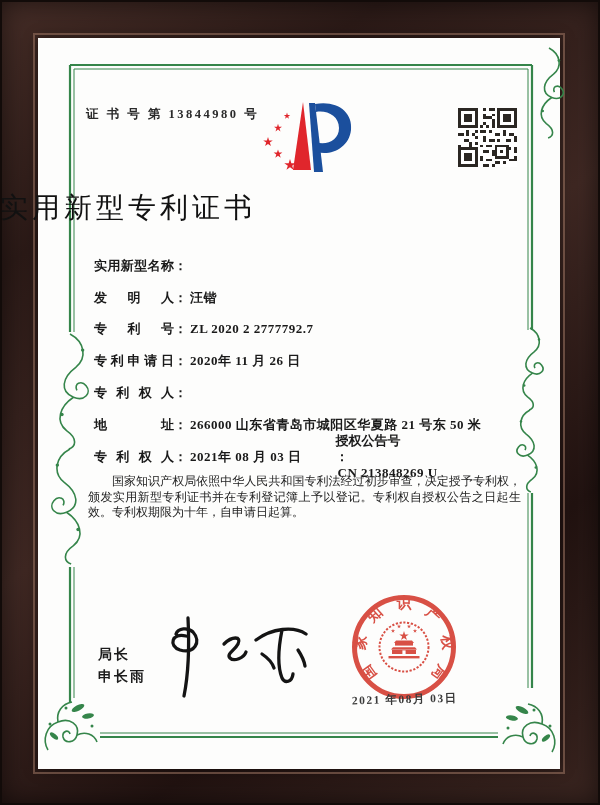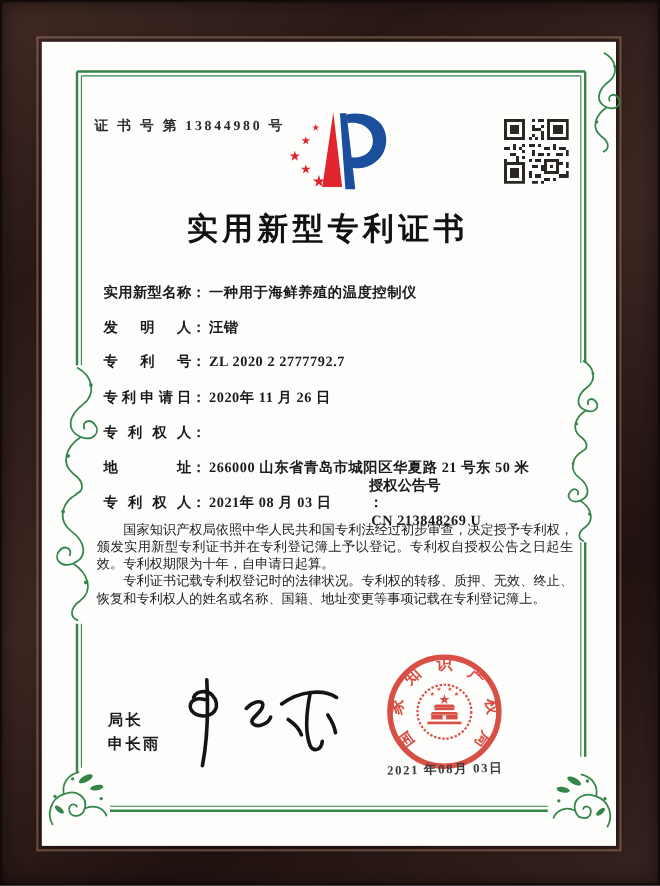--- a/index.html
+++ b/index.html
@@ -7,21 +7,21 @@
     position:relative;width:600px;height:805px;overflow:hidden;
     font-family:"Liberation Serif","DejaVu Serif",serif;
     background:
       linear-gradient(145deg,#442c26 0%,#2b1a17 22%,#3f2823 48%,#221311 74%,#3a2520 100%);
     box-shadow:inset 0 0 0 2px #120b09, inset 0 0 26px rgba(0,0,0,.6);
   }
   .frame-bevel{position:absolute;inset:33px 35px 31px 33px;border:2px solid rgba(168,126,106,.5);pointer-events:none;}
   .paper{position:absolute;left:38px;top:38px;right:40px;bottom:36px;background:#fdfdfc;box-shadow:0 0 12px rgba(0,0,0,.5);}
   .abs{position:absolute;}
   .certno{left:86px;top:106px;font-size:12.5px;letter-spacing:2.5px;color:#2a2a2a;font-weight:600;}
-  .title{left:0;right:4px;top:189px;text-align:center;font-size:28px;font-weight:700;letter-spacing:4px;color:#111;}
+  .title{left:0;right:4px;top:189px;font-size:28px;font-weight:400;letter-spacing:4px;color:#111;}
   .fields{left:94px;top:250px;width:430px;font-size:13px;color:var(--ink,#1a1a1a);font-weight:600;}
   .frow{height:31.8px;display:flex;align-items:center;line-height:16px;white-space:nowrap;}
   .flabel{display:inline-block;width:80px;text-align:justify;text-align-last:justify;}
   .fcolon{display:inline-block;margin:0 1px 0 0;}
   .fvalue{display:inline-block;padding-left:2px;letter-spacing:.5px;}
   .pair2{margin-left:34px;display:inline-flex;flex-direction:column;}
   .paras{left:88px;top:474px;width:433px;font-size:12px;line-height:15.7px;color:#222;text-align:justify;font-weight:500;}
   .paras p{margin:0;text-indent:2em;}
   .signoff{left:98px;top:643px;font-family:"Liberation Sans","DejaVu Sans",sans-serif;font-size:14px;line-height:22px;color:#1c1c1c;font-weight:600;letter-spacing:2px;}
   .sigsvg{left:158px;top:610px;}
@@ -119,21 +119,20 @@
       M9,20h2v1h-2z M13,19h2v1h-2z M16,19h1v1h-1z M18,18h2v1h-2z M20,14h1v2h-1z M18,14h1v1h-1z
       M14,17h2v1h-2z M20,17h1v2h-1z M12,20h1v1h-1z"></path>
   </svg>
 
   <div class="abs title">实用新型专利证书</div>
 
   <div class="abs fields">
     <div class="frow">
       <span class="flabel">实用新型名称</span>
         <span class="fcolon">：</span>
-        <span class="fvalue">一种用于海鲜养殖的温度控制仪</span>
     </div>
     <div class="frow">
       <span class="flabel">发明人</span>
         <span class="fcolon">：</span>
         <span class="fvalue">汪锴</span>
     </div>
     <div class="frow">
       <span class="flabel">专利号</span>
         <span class="fcolon">：</span>
         <span class="fvalue">ZL 2020 2 2777792.7</span>
@@ -159,21 +158,20 @@
       <span class="pair2">
         <span>授权公告号</span>
           <span class="fcolon">：</span>
           <span class="fvalue">CN 213848269 U</span>
       </span>
     </div>
   </div>
 
   <div class="abs paras">
     <p>国家知识产权局依照中华人民共和国专利法经过初步审查，决定授予专利权，颁发实用新型专利证书并在专利登记簿上予以登记。专利权自授权公告之日起生效。专利权期限为十年，自申请日起算。</p>
-    <p>专利证书记载专利权登记时的法律状况。专利权的转移、质押、无效、终止、恢复和专利权人的姓名或名称、国籍、地址变更等事项记载在专利登记簿上。</p>
   </div>
 
   <div class="abs signoff">
     <div>局长</div>
     <div>申长雨</div>
   </div>
 
   <svg class="abs sigsvg" width="160" height="95" viewBox="0 0 160 95">
     <path d="M28,26 C14,22 10,36 22,40 C36,44 44,32 35,22 C30,17 20,18 18,24"></path>
     <path d="M30,8 C31,28 32,56 26,86"></path>

